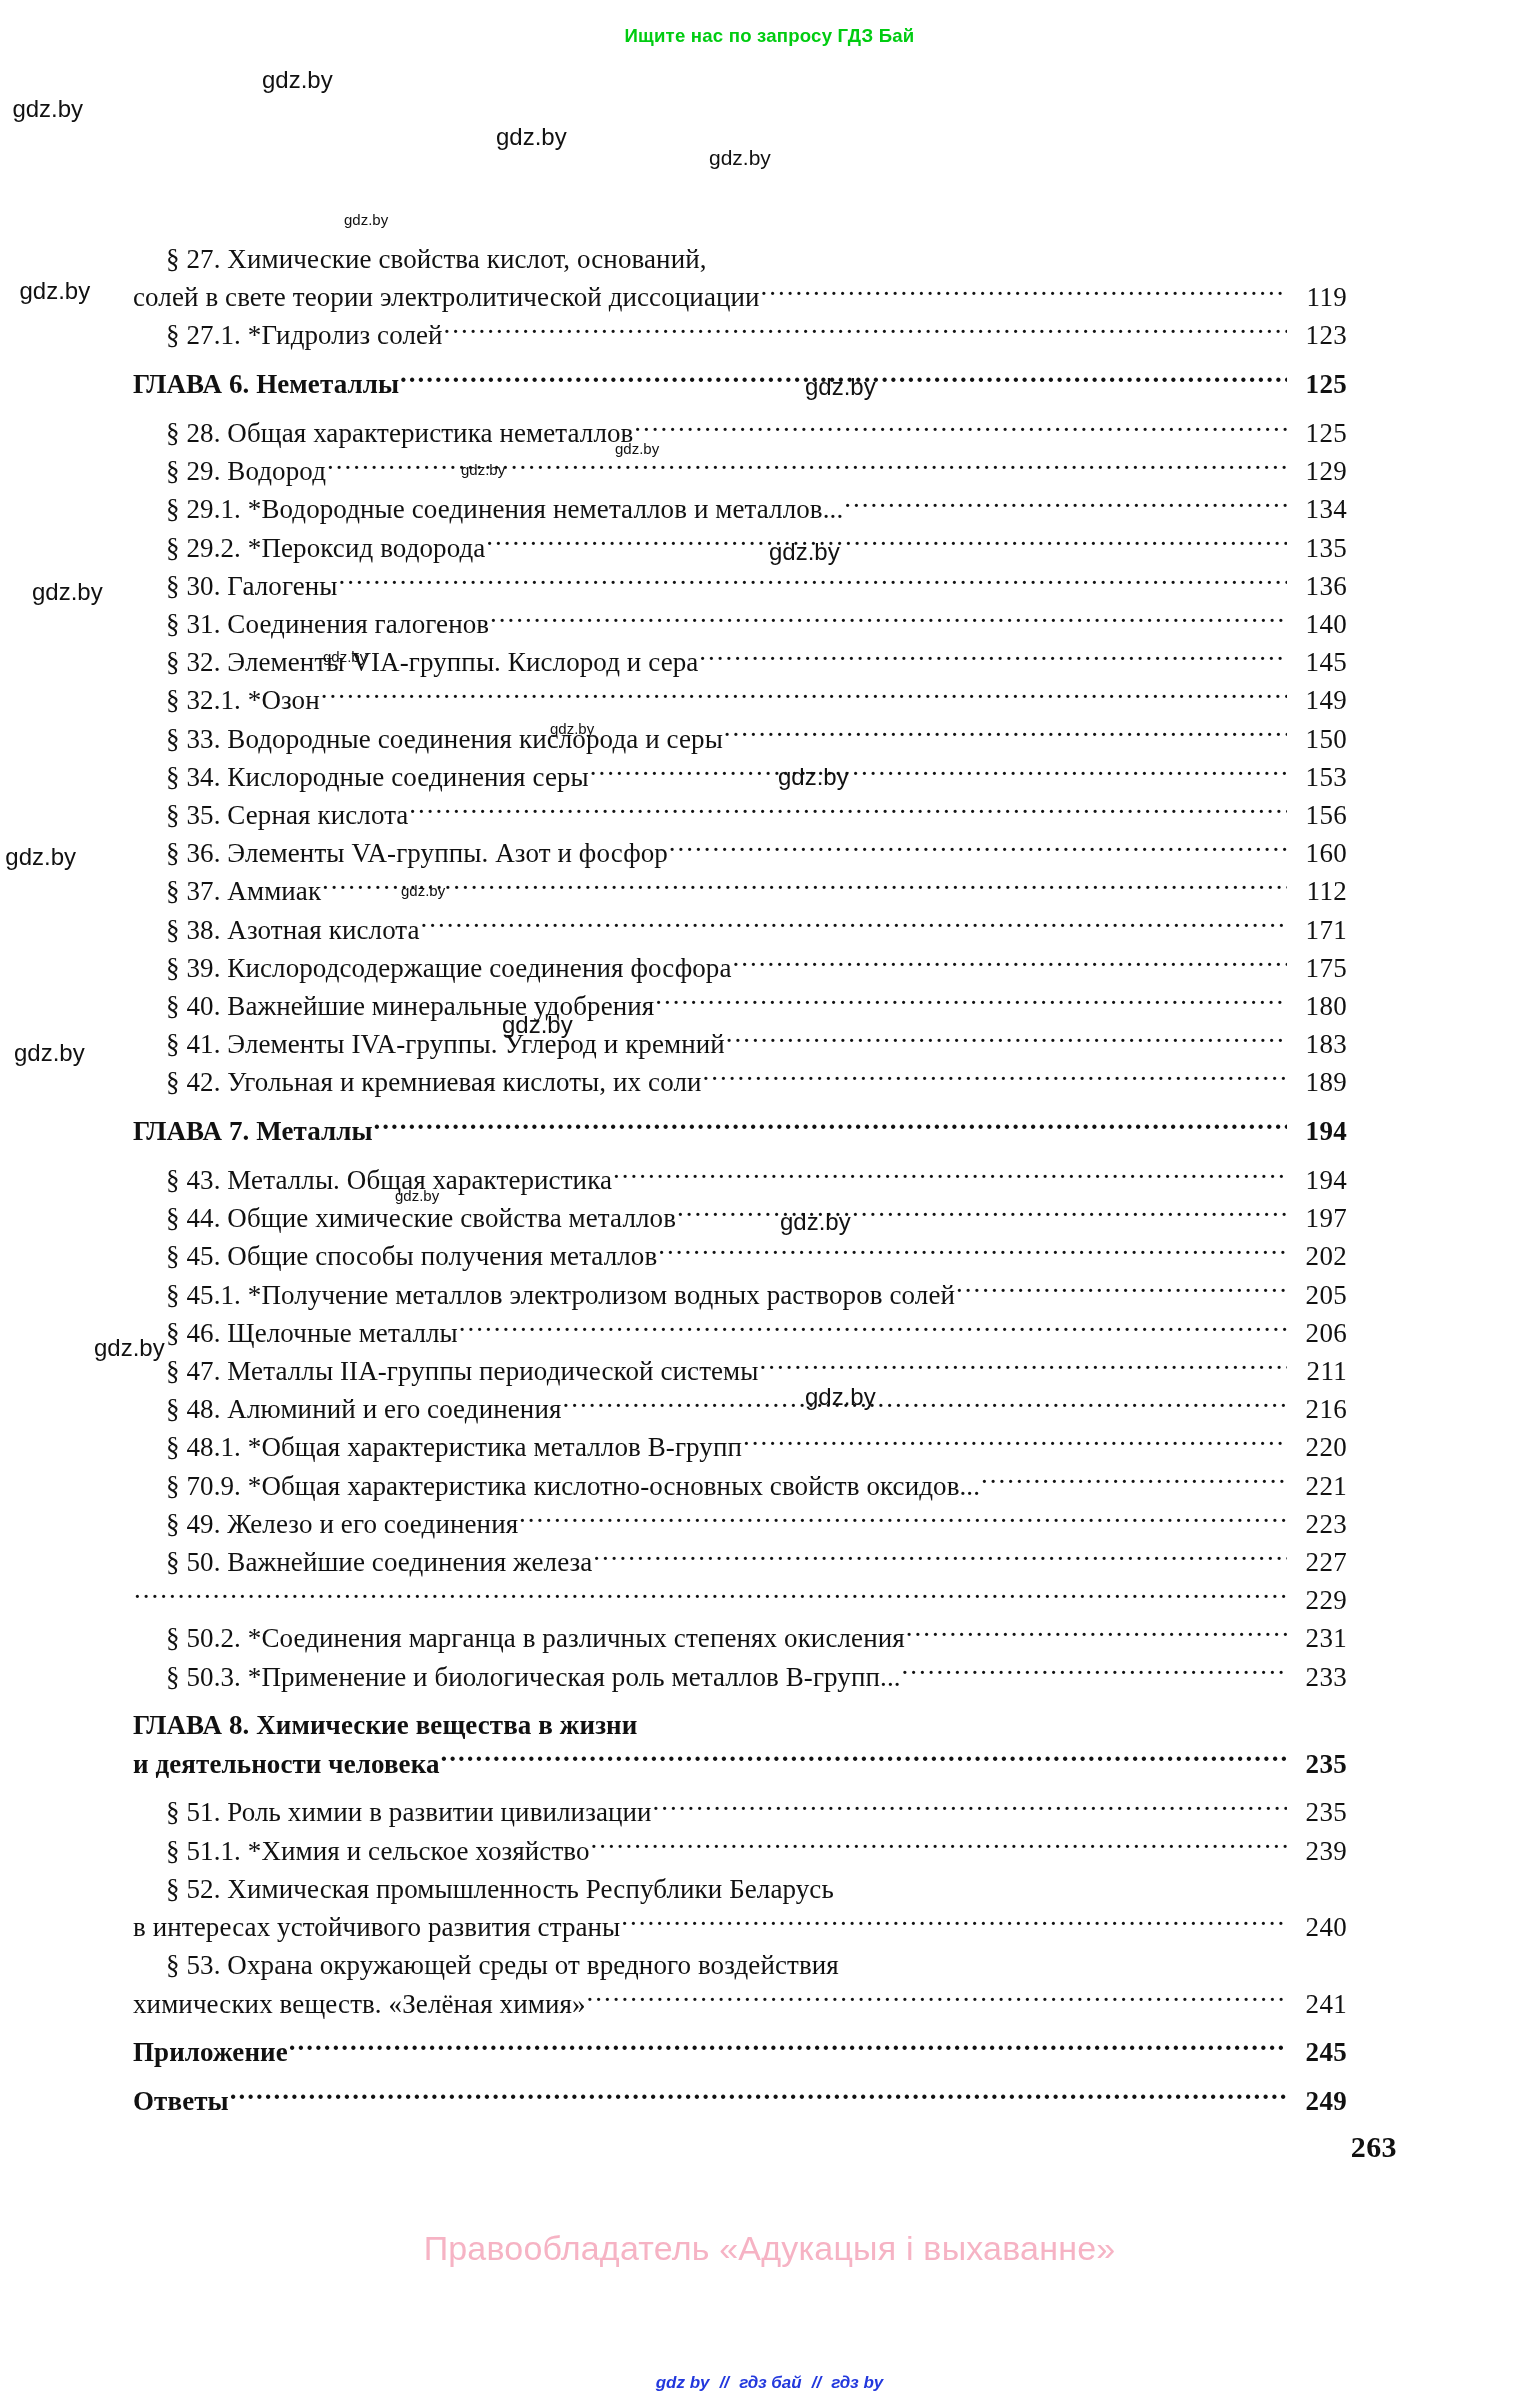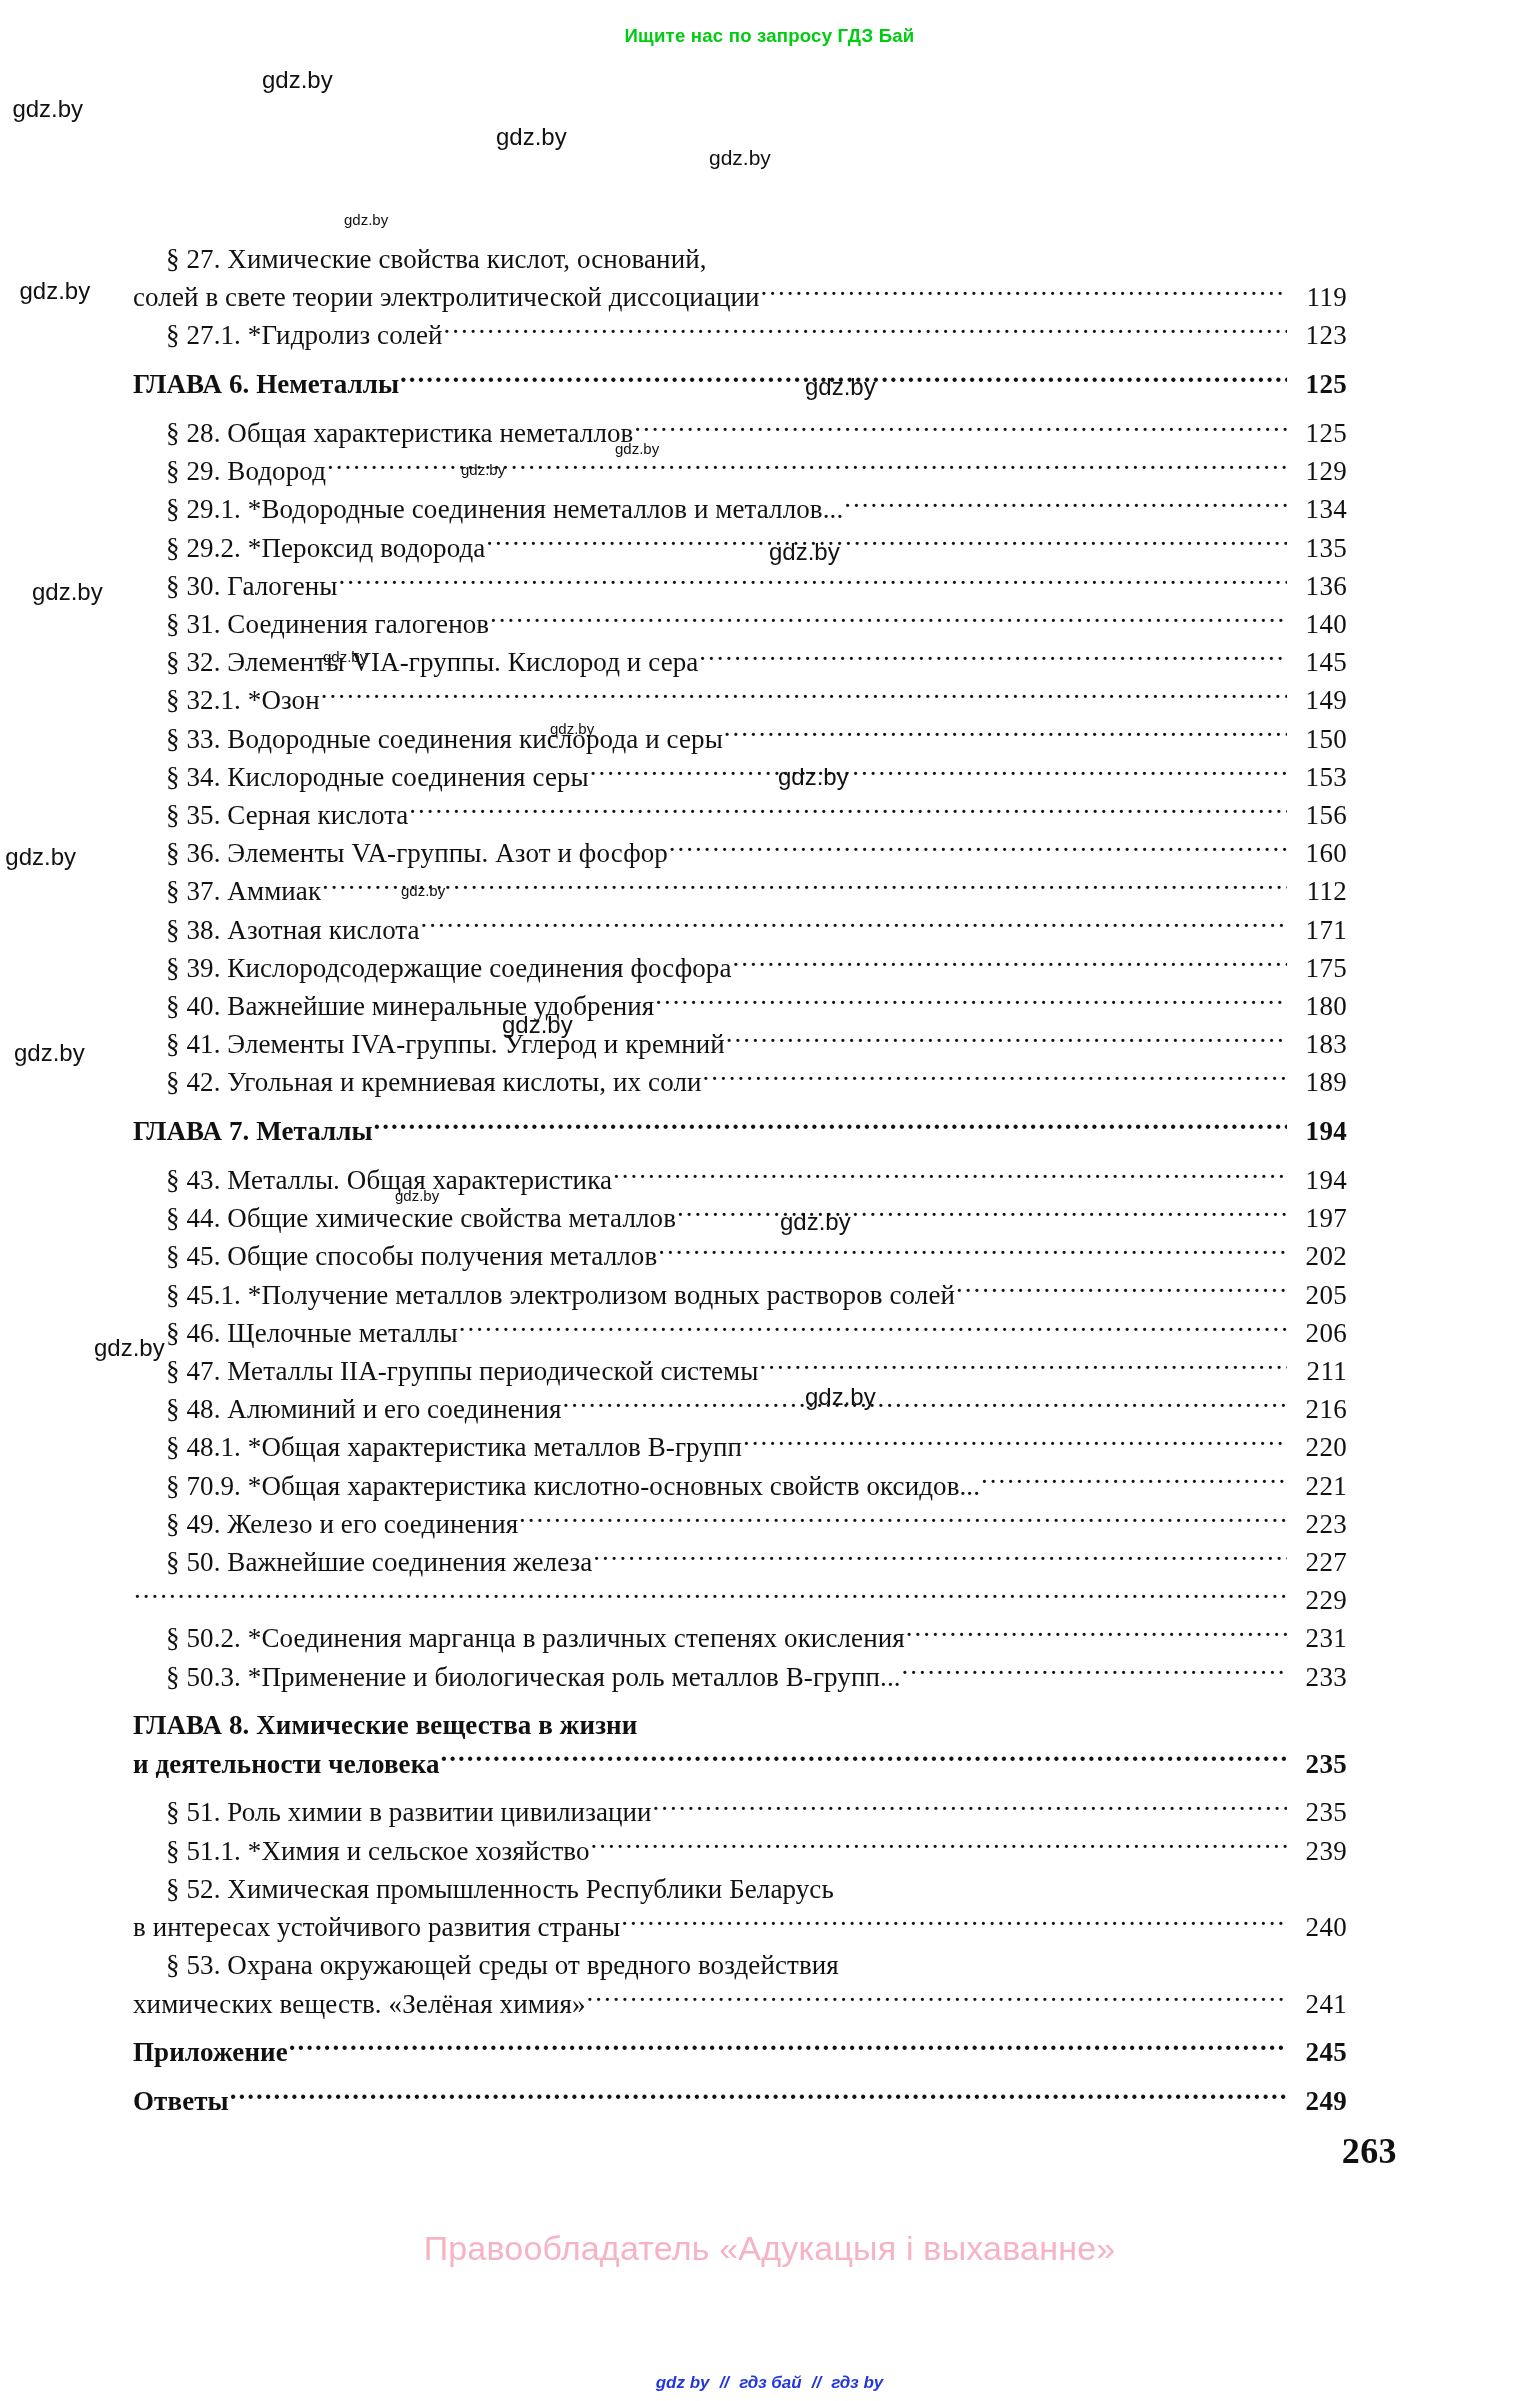--- a/index.html
+++ b/index.html
@@ -91,21 +91,21 @@
   .row.gap-after { margin-bottom: 10.6px; justify-content: space-between; }
 
   
   .contline .title { padding-left: 0; }
 
   
   .folio {
     position: absolute;
     right: 142px;
     top: 2110px;
-    font-size: 36px;
+    font-size: 30px;
     font-weight: bold;
     color: #111111;
     letter-spacing: 0.4px;
   }
 
   
   .copyright {
     position: absolute;
     left: 0;
     top: 2209px;

